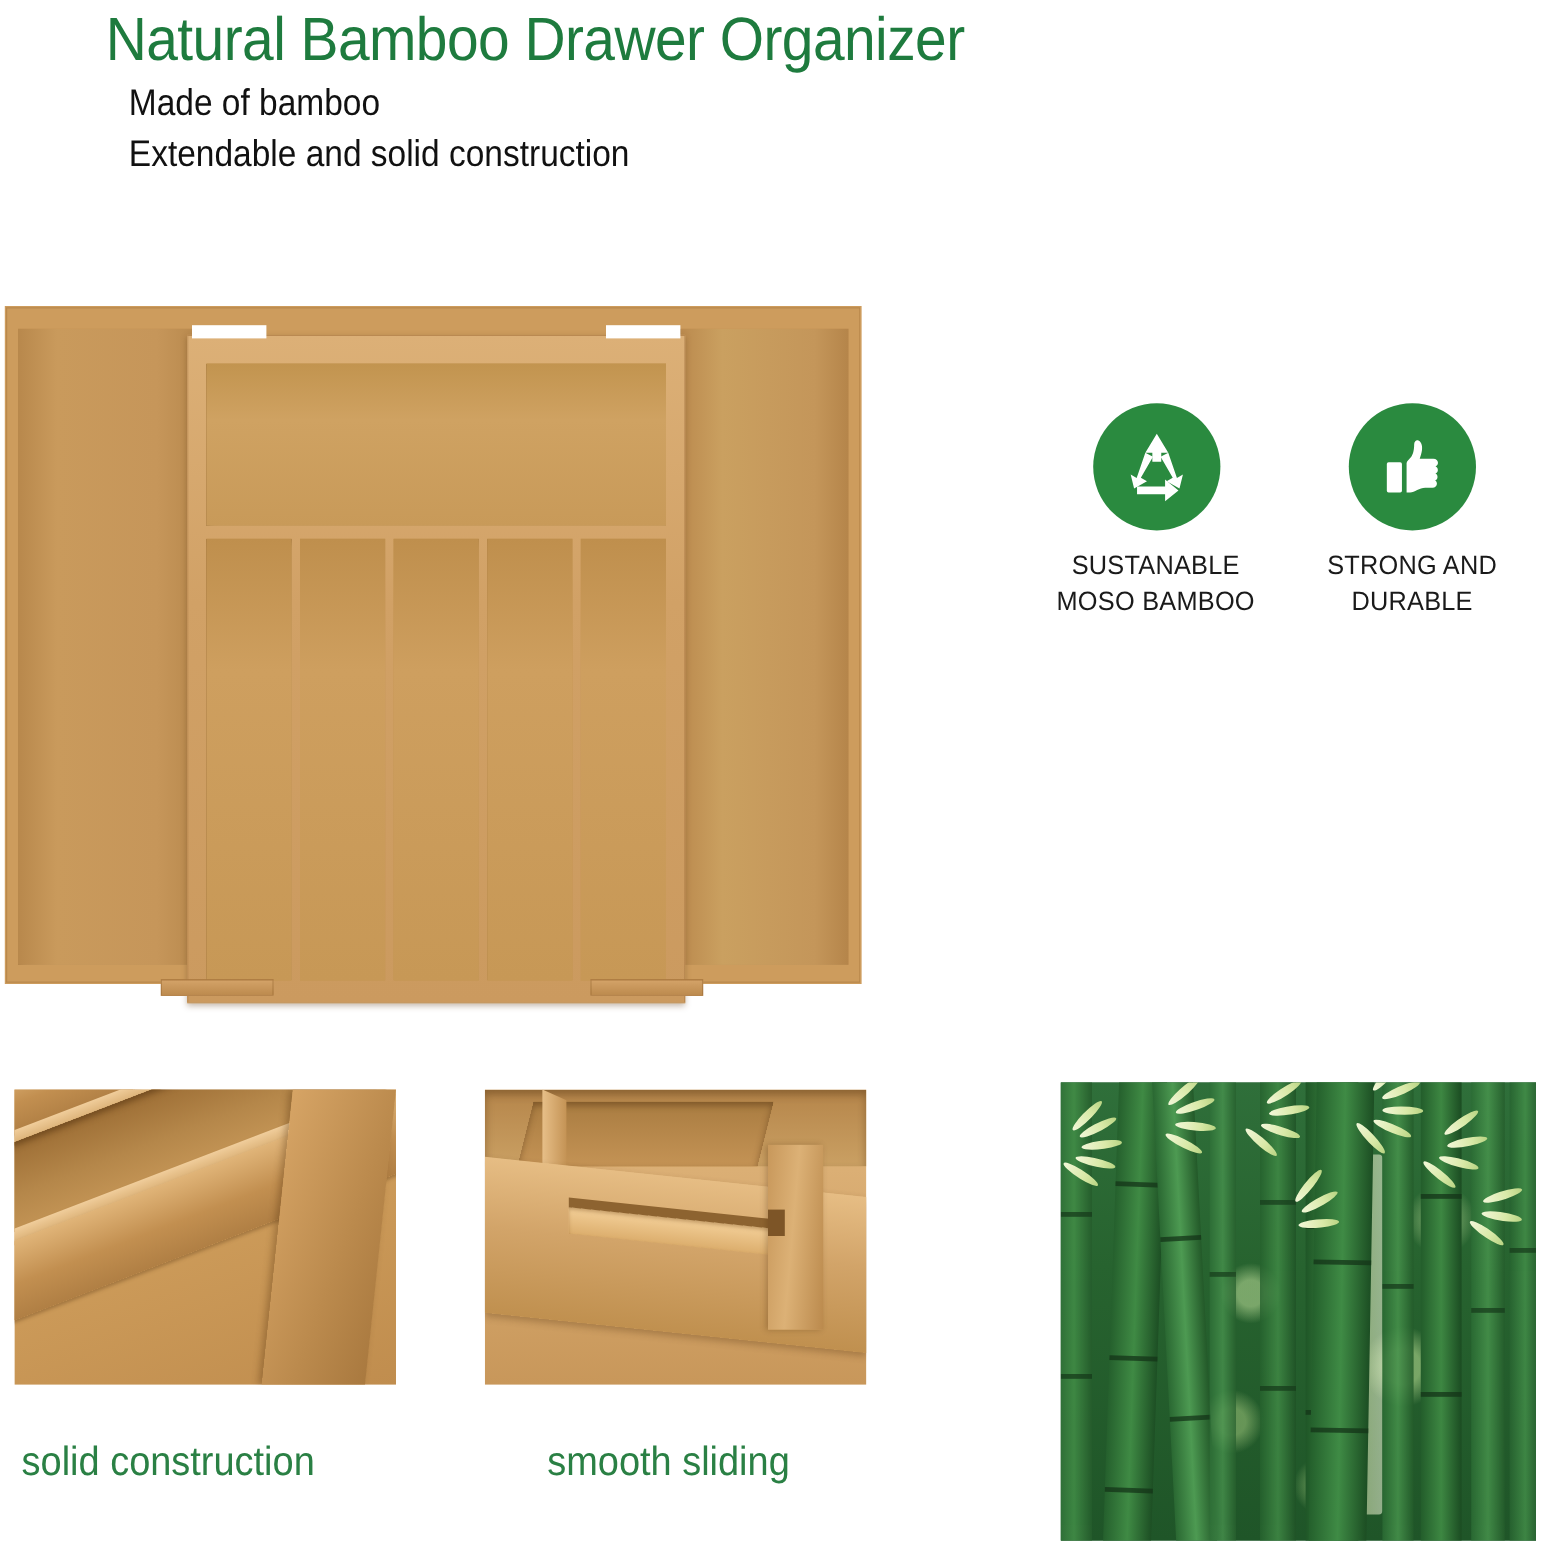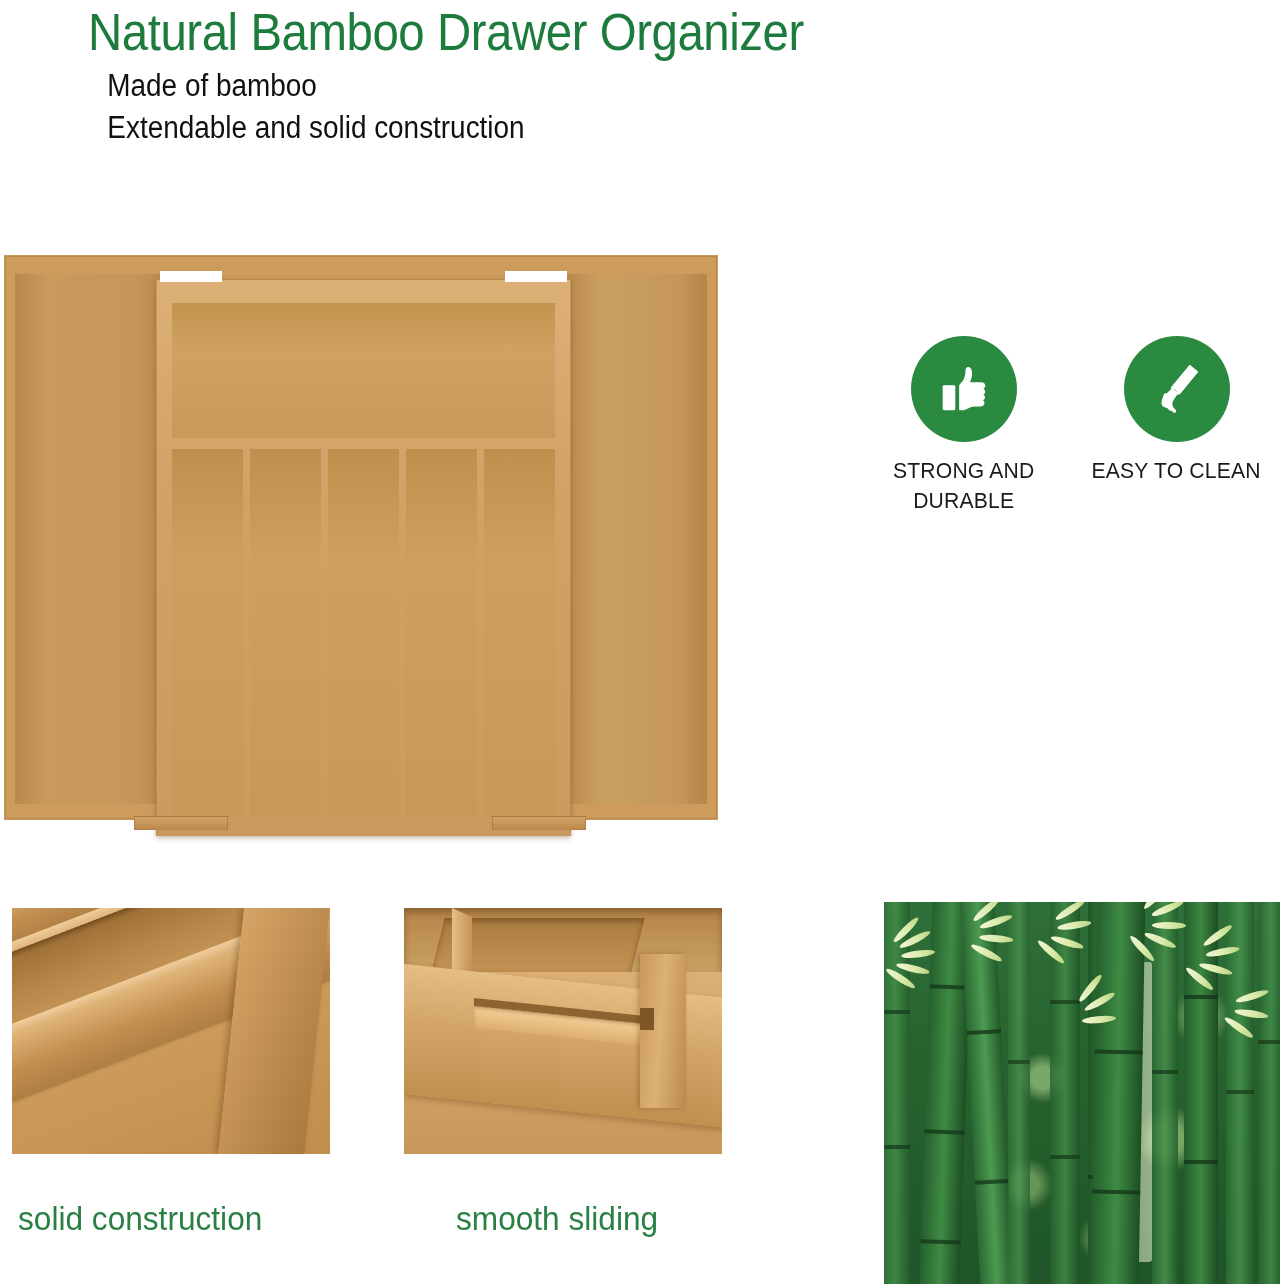--- a/index.html
+++ b/index.html
@@ -427,55 +427,52 @@
       </div>
     </div>
   </div>
 
   <div class="runner-tab grain-soft" id="runner-left"></div>
   <div class="runner-tab grain-soft" id="runner-right"></div>
 </div>
 
 <div id="features">
 
+  <div class="feature">
+    <div class="feature-circle">
+      <svg width="68" height="68" viewBox="0 0 64 64" aria-hidden="true">
+        <g fill="#ffffff">
+          <path d="M32 6 L41 21 L35.5 21 L35.5 28 L28.5 28 L28.5 21 L23 21 Z"></path>
+          <path d="M23 21 L29 24.2 L19.5 40.5 L24.3 43.3 L14.2 49 L11.5 38 L16.2 40.8 Z"></path>
+          <path d="M41 21 L35 24.2 L44.5 40.5 L39.7 43.3 L49.8 49 L52.5 38 L47.8 40.8 Z"></path>
+          <path d="M16.5 47.5 L38.5 47.5 L38.5 42 L49 50.5 L38.5 59 L38.5 53.5 L16.5 53.5 Z"></path>
+        </g>
+      </svg>
+    </div>
+    <div class="feature-label">
+      <span>SUSTANABLE</span><br>
+      <span>MOSO BAMBOO</span>
+    </div>
+  </div>
 
   <div class="feature">
     <div class="feature-circle">
       <svg width="62" height="62" viewBox="0 0 64 64" aria-hidden="true">
         <g fill="#ffffff">
           <rect x="10" y="28" width="13" height="26" rx="1.5"></rect>
           <path d="M27 54 V29 C27 27 29 26 30.5 24 C33 21 33.5 16 33.5 13 C33.5 10 35.5 8.5 37.5 9.5 C39.8 10.6 40.8 14 40.2 18 C39.9 20.4 39 23 38.3 25 H50 C52.5 25 54 26.7 54 28.6 C54 30 53.1 31.2 51.9 31.8 C53.1 32.3 53.9 33.4 53.9 34.8 C53.9 36.2 53 37.3 51.8 37.8 C52.9 38.3 53.6 39.4 53.6 40.7 C53.6 42.1 52.7 43.2 51.5 43.7 C52.5 44.3 53.1 45.3 53.1 46.5 C53.1 48.4 51.5 50 49.3 50 H43 C38 50 34 54 30 54 Z"></path>
         </g>
       </svg>
     </div>
     <div class="feature-label">
       <span>STRONG AND</span><br>
       <span>DURABLE</span>
     </div>
   </div>
 
-  <div class="feature">
-    <div class="feature-circle">
-      <svg width="64" height="64" viewBox="0 0 64 64" aria-hidden="true">
-        <g fill="none" stroke="#ffffff" stroke-width="3.4" stroke-linecap="round">
-          <path d="M45 10 L27.5 31"></path>
-          <path d="M51 15 L33.5 36"></path>
-          <path d="M45 10 L51 15"></path>
-          <path d="M22 49 C19 46 18.5 41 20.5 38"></path>
-          <path d="M25.5 52 C22 49.5 21 44 23.5 41"></path>
-          <path d="M29.5 54 C25.5 51.5 24.5 45.5 27 42.5"></path>
-        </g>
-        <path d="M27.5 31 L33.5 36 C30 40.5 27 45.5 23.5 49.5 C21 52 17 50 16.5 46.5 C16.2 43.5 18 40 20.5 37.5 C22.7 35.3 25 33 27.5 31 Z" fill="#ffffff"></path>
-        <path d="M44 9 L52 16 L35 37 L27 30 Z" fill="#ffffff"></path>
-      </svg>
-    </div>
-    <div class="feature-label">
-      <span>EASY TO CLEAN</span>
-    </div>
-  </div>
 
 </div>
 
 <div class="detail-photo" id="detail-1">
   <div id="d1-canvas" class="grain-soft"></div>
   <div class="d1-plank d1-face" style="top:36px;  height:54px;"></div>
   <div class="d1-plank d1-light" style="top:88px;  height:12px;"></div>
   <div class="d1-plank d1-groove" style="top:100px; height:70px;"></div>
   <div class="d1-plank d1-light" style="top:170px; height:13px;"></div>
   <div class="d1-plank d1-face" style="top:182px; height:62px;"></div>

